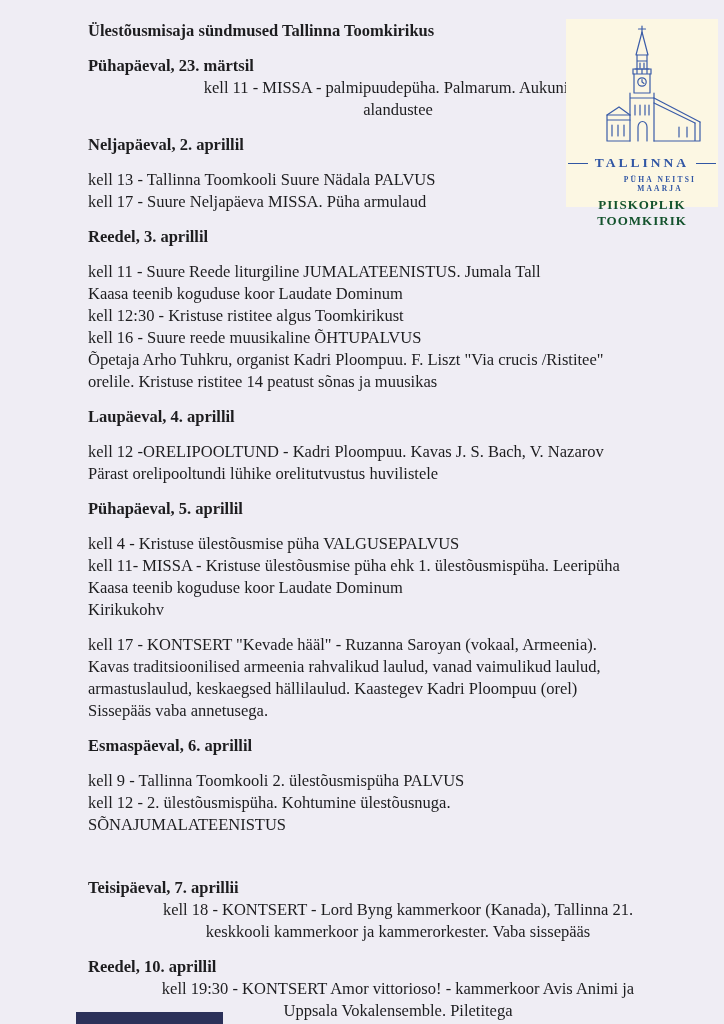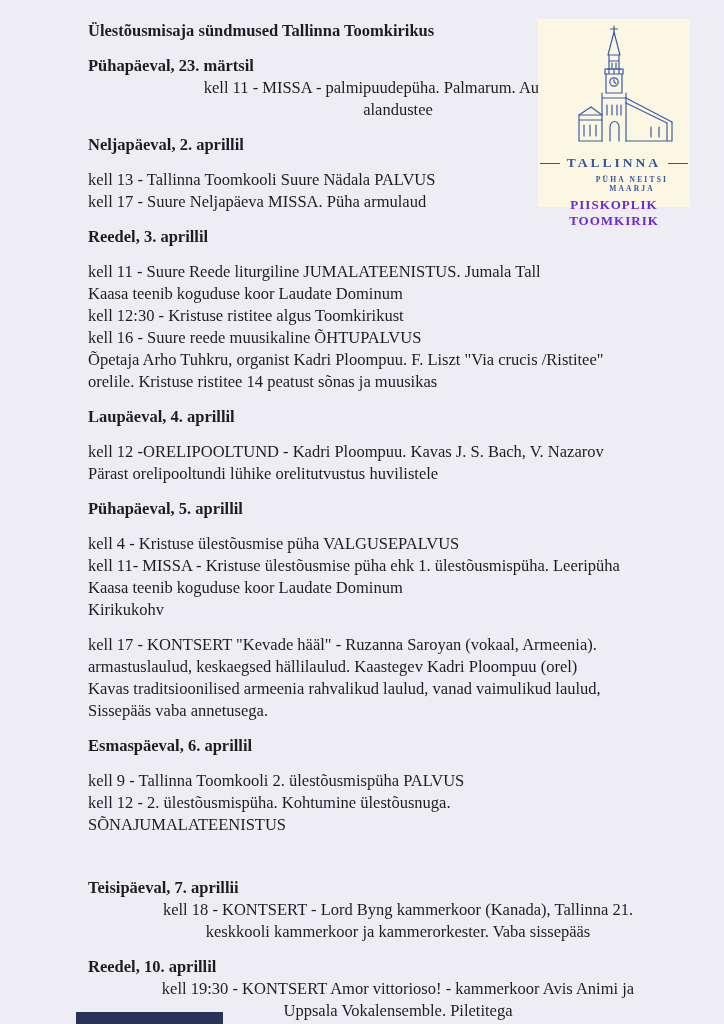--- a/index.html
+++ b/index.html
@@ -21,42 +21,42 @@
   .doc-title { font-weight: bold; margin-bottom: 13px; white-space: nowrap; }
   .event-section { margin-top: 13px; }
   .event-section.extra-gap { margin-top: 41px; }
   .event-heading { font-size: inherit; font-weight: bold; margin: 0; line-height: 22px; }
   .event-paragraph { margin-top: 13px; }
   .event-section.tight .event-paragraph { margin-top: 0; text-align: center; }
   .event-line { white-space: nowrap; }
 
   .logo {
     position: absolute;
-    left: 538px; top: 19px;
+    left: 566px; top: 19px;
     width: 152px; height: 188px;
     background: #fcf7e3;
     text-align: center;
     box-sizing: border-box;
   }
   .logo svg { display: block; margin: 4px auto 0; }
   .logo-name {
     color: #3156a4; font-weight: bold;
     font-size: 13.5px; letter-spacing: 3px;
     display: flex; align-items: center; justify-content: center; gap: 7px;
     margin-top: 0;
   }
   .logo-name .dash { width: 20px; height: 1px; background: #3156a4; flex: none; }
   .logo-sub1 {
     color: #3156a4; font-weight: bold;
     font-size: 7.5px; letter-spacing: 2.2px;
     margin-top: 4px;
     padding-left: 36px;
   }
   .logo-sub2 {
-    color: #6d28d9; font-weight: bold;
+    color: #14532d; font-weight: bold;
     font-size: 13px; letter-spacing: 1px;
     margin-top: 4px;
   }
   .footer-bar {
     position: absolute;
     left: 76px; bottom: 0;
     width: 147px; height: 12px;
     background: #2b3159;
   }
 </style>
@@ -114,22 +114,22 @@
     <h2 class="event-heading">Pühapäeval, 5. aprillil</h2>
     <div class="paragraphs">
           <div class="event-paragraph">
             <div class="event-line">kell 4 - Kristuse ülestõusmise püha VALGUSEPALVUS</div>
             <div class="event-line">kell 11- MISSA - Kristuse ülestõusmise püha ehk 1. ülestõusmispüha. Leeripüha</div>
             <div class="event-line">Kaasa teenib koguduse koor Laudate Dominum</div>
             <div class="event-line">Kirikukohv</div>
           </div>
           <div class="event-paragraph">
             <div class="event-line">kell 17 - KONTSERT "Kevade hääl" - Ruzanna Saroyan (vokaal, Armeenia).</div>
+            <div class="event-line">Kavas traditsioonilised armeenia rahvalikud laulud, vanad vaimulikud laulud,</div>
             <div class="event-line">armastuslaulud, keskaegsed hällilaulud. Kaastegev Kadri Ploompuu (orel)</div>
-            <div class="event-line">Kavas traditsioonilised armeenia rahvalikud laulud, vanad vaimulikud laulud,</div>
             <div class="event-line">Sissepääs vaba annetusega.</div>
           </div>
         </div>
   </section>
 
   <section class="event-section">
     <h2 class="event-heading">Esmaspäeval, 6. aprillil</h2>
     <div class="paragraphs">
           <div class="event-paragraph">
             <div class="event-line">kell 9 - Tallinna Toomkooli 2. ülestõusmispüha PALVUS</div>

